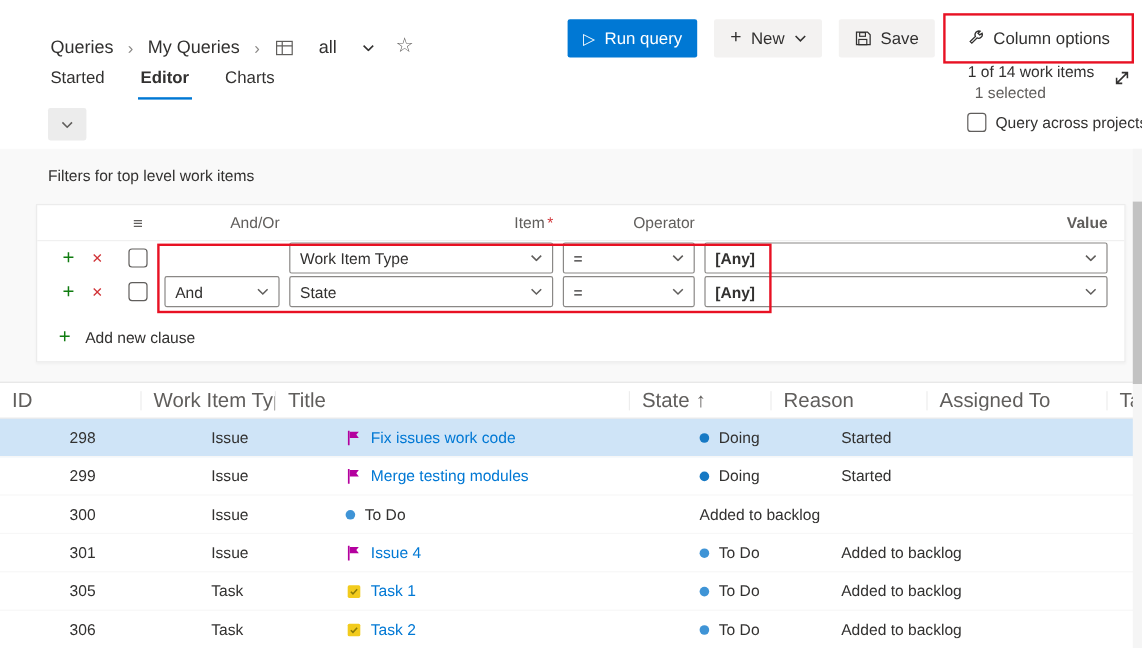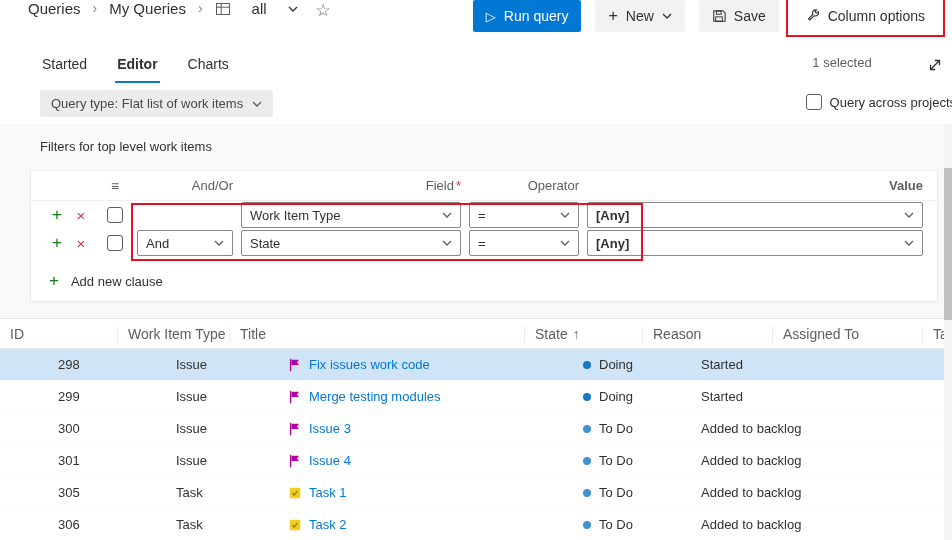--- a/index.html
+++ b/index.html
@@ -2,21 +2,21 @@
 <html style="--c-accent: #0078d4; --c-annotation: #e81123; --c-link: #0078d4; --c-issue: #b4009e; --c-task: #f2cb1d; --c-doing: #1779c4; --c-todo: #3f94d6; --c-selected_row: #cfe4f7;"><head>
 <meta charset="utf-8">
 <style>
   * { box-sizing: border-box; margin: 0; padding: 0; }
   html, body { width: 952px; height: 540px; overflow: hidden; }
   body { font-family: "Liberation Sans", sans-serif; background: #fff; color: #323130; }
   .app { position: relative; width: 952px; height: 540px; background: #fff; overflow: hidden; }
 
   
   .topbar { position: absolute; top: 0; left: 0; right: 0; height: 48px;
-            display: flex; align-items: flex-start; padding: 0 14px 0 28px; background: #fff; }
+            display: flex; align-items: flex-end; padding: 0 14px 0 42px; background: #fff; }
   .crumb { font-size: 15px; color: #323130; cursor: pointer; white-space: nowrap; }
   .crumb-sep { color: #8a8886; font-size: 14px; margin: 0 12px; }
   .query-name { display: flex; align-items: center; gap: 21px; cursor: pointer; }
   .query-name .q-label { font-size: 15px; }
   .icon-svg { display: inline-flex; align-items: center; }
   .star { font-size: 17px; color: #605e5c; margin-left: 18px; cursor: pointer; }
 
   .actions { margin-left: auto; display: flex; align-items: center; gap: 14px; }
   .btn { height: 32px; display: flex; align-items: center; gap: 8px; padding: 0 13px;
          font-size: 14px; border: none; border-radius: 2px; cursor: pointer;
@@ -73,21 +73,21 @@
                 font-size: 13px; color: #323130; cursor: pointer; }
   .add-clause .plus { color: #107c10; font-size: 17px; }
   .anno-rows { position: absolute; left: 100px; top: 32px; width: 512px; height: 58px;
                border: 2px solid var(--c-annotation, #e81123); pointer-events: none; z-index: 5; }
 
   
   .results { position: absolute; top: 318px; left: 0; right: 0; bottom: 0; background: #fff;
              border-top: 1px solid #e3e3e3; }
   .r-header, .r-row { display: grid; grid-template-columns: 118px 112px 295px 118px 130px 150px 1fr; }
   .r-header { height: 30px; align-items: center; border-bottom: 1px solid #e6e6e6; }
-  .r-header > div { font-size: 14px; color: #605e5c; padding-left: 10px; height: 16px; line-height: 16px;
+  .r-header > div { font-size: 17px; color: #605e5c; padding-left: 10px; height: 16px; line-height: 16px;
                     border-right: 1px solid #ededed; overflow: hidden; white-space: nowrap; cursor: pointer; }
   .r-header > div:last-child { border-right: none; }
   .sort { margin-left: 5px; color: #605e5c; }
   .r-row { height: 32px; align-items: center; font-size: 13px; color: #323130; cursor: pointer;
            border-bottom: 1px solid #f7f7f7; padding-left: 48px; }
   .r-row.selected { background: var(--c-selected_row, #cfe4f7); }
   .cell { padding-left: 10px; overflow: hidden; white-space: nowrap; }
   .title-cell { display: flex; align-items: center; gap: 7px; }
   .wi-link { color: var(--c-link, #0078d4); text-decoration: none; }
   .state-cell { display: flex; align-items: center; gap: 8px; }
@@ -163,56 +163,56 @@
     </div>
   </div>
 
   <div class="tabs">
     <span class="tab">Started</span>
     <span class="tab active">Editor</span>
     <span class="tab">Charts</span>
   </div>
 
   <div class="status">
+    <div class="line1">1 of 14 work items</div>
     <div class="line2">1 selected</div>
   </div>
   <span class="expand">
     <svg width="14" height="14" viewBox="0 0 14 14">
         <path d="M2.5 11.5L11.5 2.5M6.8 2.5h4.7v4.7M7.2 11.5H2.5V6.8" fill="none" stroke="#323130" stroke-width="1.3"></path>
       </svg>
   </span>
 
   <div class="query-across">
     <span class="checkbox"></span>
     <span>Query across projects</span>
   </div>
 
   <div class="chip">
-    <span>Query type: Flat list of work items</span>
     <span class="icon-svg">
       <svg width="10" height="6" viewBox="0 0 10 6">
           <path d="M1 1l4 4 4-4" fill="none" stroke="#605e5c" stroke-width="1.3"></path>
         </svg>
     </span>
   </div>
 
   <div class="filters-bg"></div>
   <div class="filters-title">Filters for top level work items</div>
 
   <div class="filter-card">
 
     <div class="f-row f-head">
       <div class="c-plus"></div>
       <div class="c-x"></div>
       <div class="c-check">
           <span class="drag">≡</span>
         </div>
       <div class="c-andor head-label">And/Or</div>
       <div class="c-field head-label">
-        <span>Field</span><span class="req">*</span>
+        <span>Item</span><span class="req">*</span>
       </div>
       <div class="c-op head-label">Operator</div>
       <div class="c-value head-label">Value</div>
     </div>
 
     <div class="f-row">
       <div class="c-plus">+</div>
       <div class="c-x">×</div>
       <div class="c-check">
           <span class="checkbox"></span>
@@ -355,29 +355,20 @@
           <span>Doing</span>
         </div>
       <div class="cell">Started</div>
       <div class="cell"></div>
       <div class="cell"></div>
     </div>
 
     <div class="r-row">
       <div class="cell">300</div>
       <div class="cell">Issue</div>
-      <div class="cell title-cell">
-        <span class="icon-svg">
-            <svg width="14" height="14" viewBox="0 0 16 16">
-              <path d="M3 1v14" stroke="#b4009e" stroke-width="1.6"></path>
-              <path d="M4 2h8.6l-2.4 3 2.4 3H4z" fill="#b4009e"></path>
-            </svg>
-          </span>
-        <a class="wi-link" href="#">Issue 3</a>
-      </div>
       <div class="cell state-cell">
           <span class="dot todo"></span>
           <span>To Do</span>
         </div>
       <div class="cell">Added to backlog</div>
       <div class="cell"></div>
       <div class="cell"></div>
     </div>
 
     <div class="r-row">

